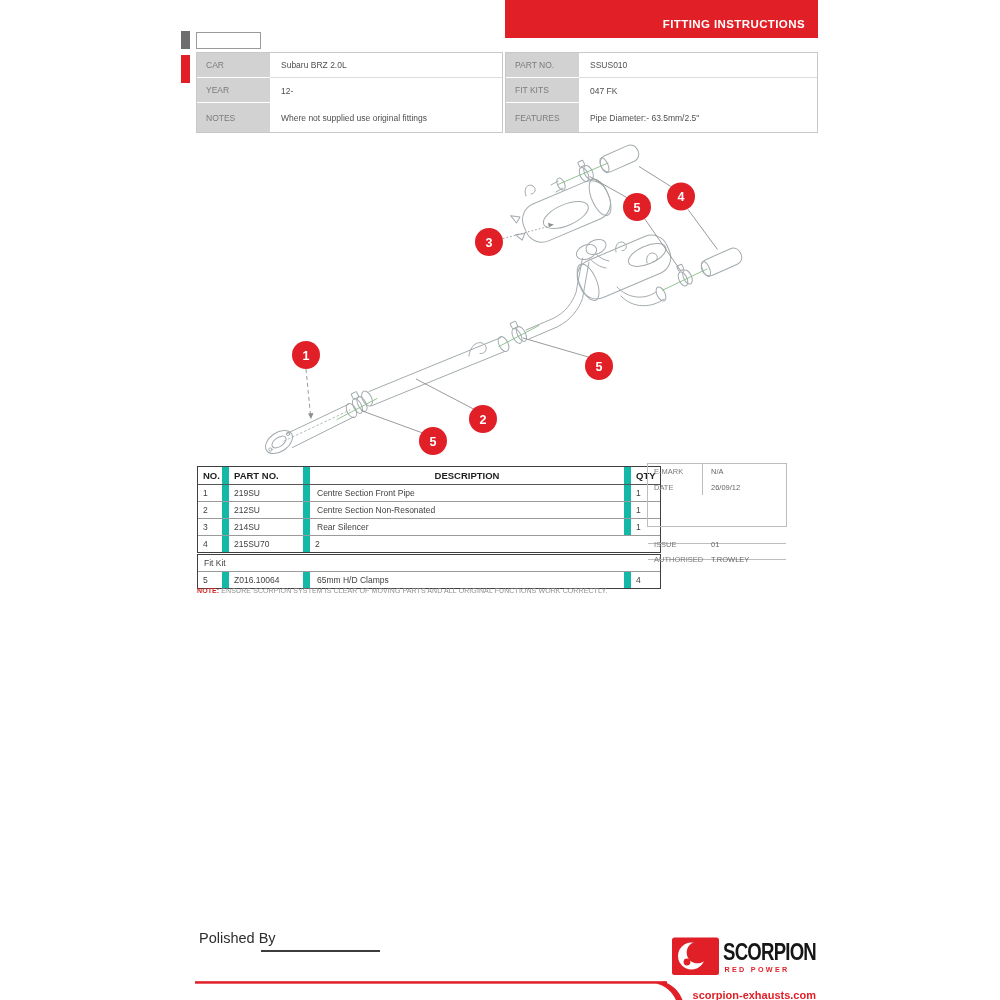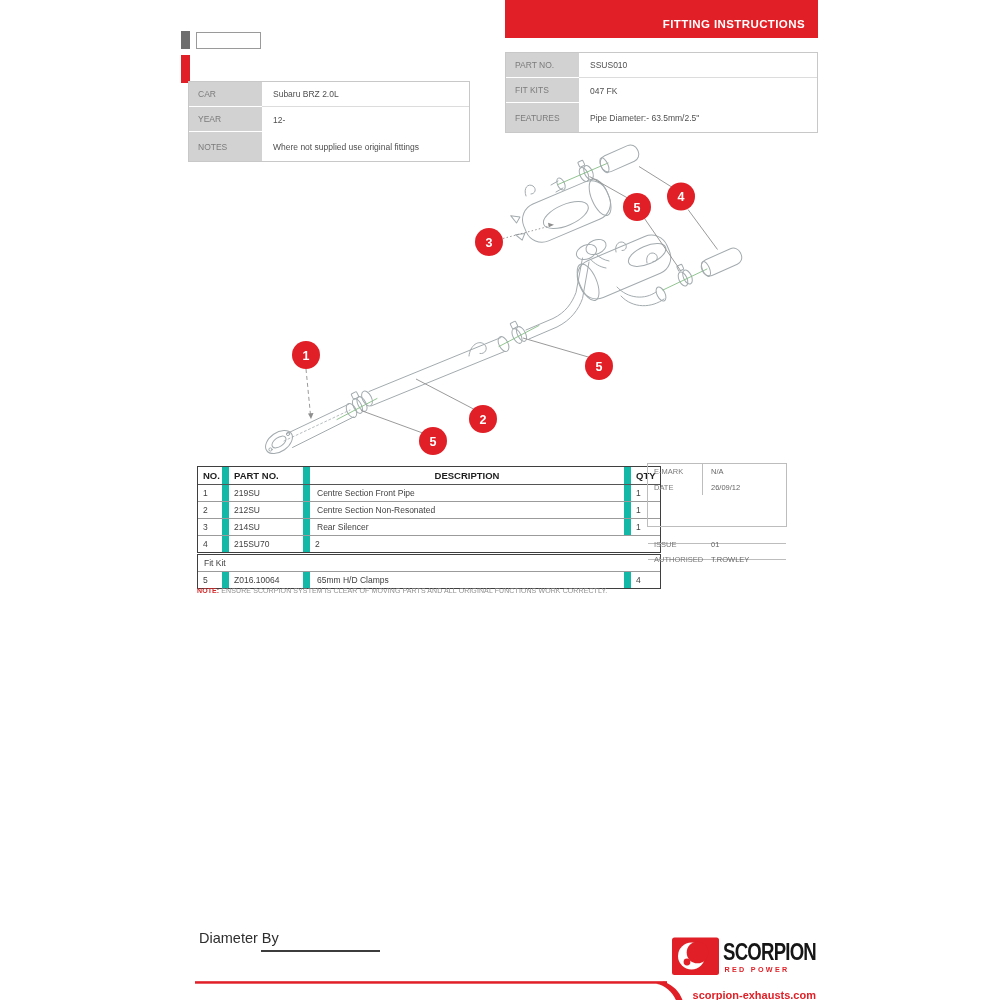--- a/index.html
+++ b/index.html
@@ -14,21 +14,21 @@
   .redrect  { left:181px; top:55px; width:9px; height:28px; background:#E01F26; }
 
   
   .banner { left:505px; top:0; width:313px; height:38px; background:#E01F26;
     display:flex; align-items:flex-end; justify-content:flex-end; padding:0 13px 8px 0; }
   .banner span { color:#fff; font-size:11.5px; font-weight:bold; letter-spacing:.4px; }
 
   
   .info { top:52px; height:81px; border:1px solid #c8c8c8; display:grid;
     grid-template-columns:73px 1fr; grid-template-rows:25px 25px 1fr; background:#fff; }
-  .info-left  { left:188px; width:282px;margin-top:29px; }
+  .info-left  { left:196px; width:307px; }
   .info-right { left:505px; width:313px; }
   .i-label { background:#d2d2d2; color:#7b7b7b; font-size:8.5px; display:flex; align-items:center;
     padding-left:9px; border-bottom:1px solid #fff; }
   .i-label.last { border-bottom:none; }
   .i-value { color:#4f4f4f; font-size:8.5px; display:flex; align-items:center; padding-left:11px; }
   .i-value.r1 { border-bottom:1px solid #dcdcdc; }
 
   
   .diagram { left:180px; top:140px; width:640px; height:330px; }
 
@@ -294,21 +294,21 @@
     <div class="rl">E-MARK</div>
     <div class="rv">N/A</div>
     <div class="rl">DATE</div>
     <div class="rv">26/09/12</div>
     <div class="rl bt">ISSUE</div>
     <div class="rv bt">01</div>
     <div class="rl bt">AUTHORISED</div>
     <div class="rv bt">T.ROWLEY</div>
   </div>
 
-  <div class="abs checked">Diameter By</div>
+  <div class="abs checked">Polished By</div>
   <div class="abs sigline"></div>
 
   <svg class="abs footer-svg" viewBox="180 930 640 70">
     <rect x="195" y="981.2" width="472" height="2.5" fill="#E01F26"></rect>
     <path d="M 664,981.5 C 674,986 680,992 683,1001.5 L 676.5,1001.5 C 673,992.5 666,985.5 656,983.7 Z" fill="#E01F26"></path>
     <g>
       <rect x="672" y="937.5" width="47" height="37.5" rx="2.5" fill="#E01F26"></rect>
       <circle cx="691.5" cy="956" r="13.5" fill="#ffffff"></circle>
       <circle cx="697.5" cy="952.5" r="10.8" fill="#E01F26"></circle>
       <circle cx="687" cy="962" r="3.4" fill="#E01F26"></circle>

